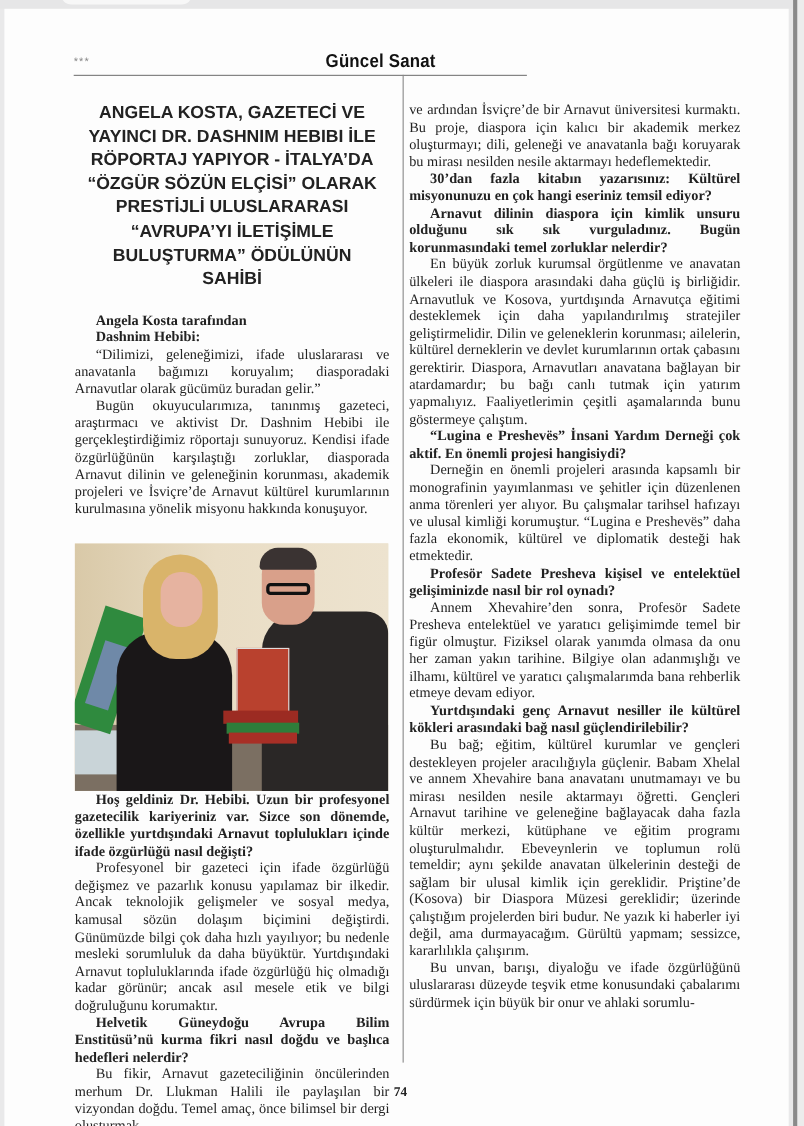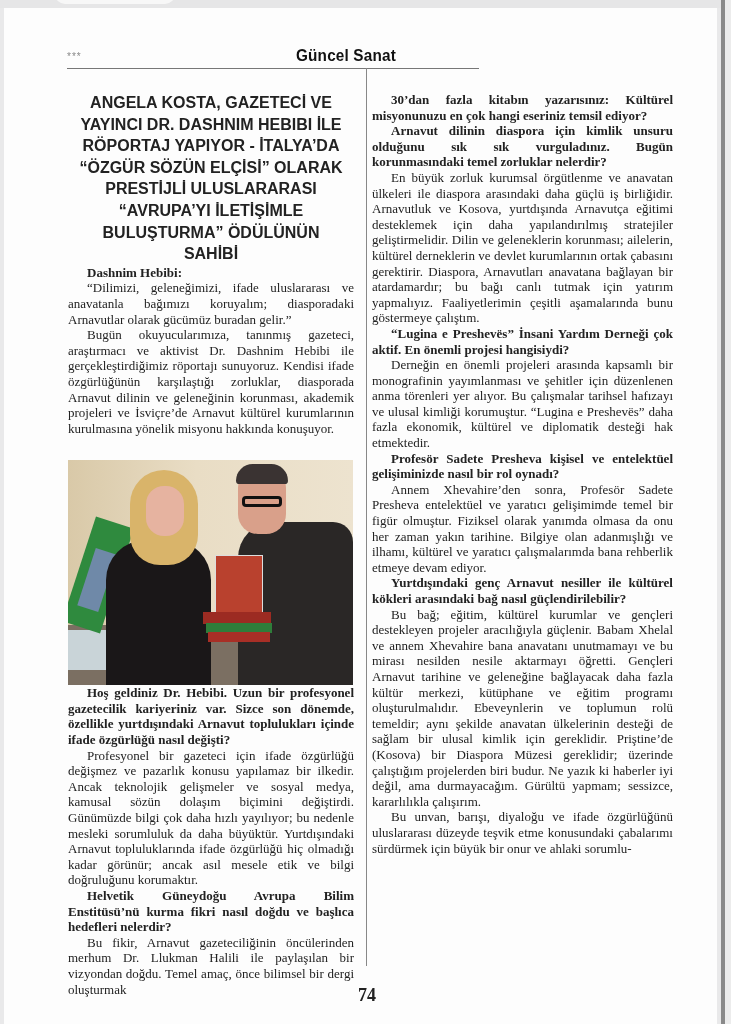--- a/index.html
+++ b/index.html
@@ -77,21 +77,21 @@
   .ph-folder-in { position:absolute; left:18px; top:90px; width:22px; height:60px; background:#6f89a8; transform:rotate(18deg); }
   .ph-man-coat { position:absolute; left:170px; top:62px; width:115px; height:163px; background:#2a2726; border-radius:36px 20px 0 0; }
   .ph-man-face { position:absolute; left:170px; top:8px; width:48px; height:66px; background:#d9a08a; border-radius:20px; }
   .ph-man-hair { position:absolute; left:168px; top:4px; width:52px; height:20px; background:#3a3332; border-radius:20px 20px 4px 4px; }
   .ph-glasses { position:absolute; left:174px; top:36px; width:40px; height:11px; border:3px solid #111; border-radius:4px; box-sizing:border-box; }
   .ph-book { position:absolute; left:147px; top:95px; width:46px; height:62px; background:#b9412e; border:1px solid #ddd; }
   .ph-book2 { position:absolute; left:135px; top:152px; width:68px; height:12px; background:#9c2b22; }
   .ph-book3 { position:absolute; left:138px; top:163px; width:66px; height:10px; background:#2f7d3a; }
   .ph-book4 { position:absolute; left:140px; top:172px; width:62px; height:10px; background:#a82f26; }
   .page-num {
-    position:absolute; left:358px; top:985px; font-weight:bold; font-size:18px; color:#222;
+    position:absolute; left:358px; top:985px; font-weight:bold; font-size:12px; color:#222;
   }
 </style>
 </head>
 <body>
 
 <div class="topbar">
     <div class="pill"></div>
   </div>
 <div class="page"></div>
 <div class="scroll-edge"></div>
@@ -99,20 +99,21 @@
 
 <div class="running-head">
   <span class="stars">***</span>
   <span class="section-title">Güncel Sanat</span>
 </div>
 <div class="head-rule"></div>
 <div class="col-rule" style="left:366px;"></div>
 
 <div class="left-col">
   <h1 class="headline">ANGELA KOSTA, GAZETECİ VE YAYINCI DR. DASHNIM HEBIBI İLE RÖPORTAJ YAPIYOR - İTALYA’DA “ÖZGÜR SÖZÜN ELÇİSİ” OLARAK PRESTİJLİ ULUSLARARASI “AVRUPA’YI İLETİŞİMLE BULUŞTURMA” ÖDÜLÜNÜN SAHİBİ</h1>
+  <div class="byline">Angela Kosta tarafından</div>
   <div class="byline" style="margin-top:0;">Dashnim Hebibi:</div>
   <p>“Dilimizi, geleneğimizi, ifade uluslararası ve anavatanla bağımızı koruyalım; diasporadaki Arnavutlar olarak gücümüz buradan gelir.”</p>
   <p>Bugün okuyucularımıza, tanınmış gazeteci, araştırmacı ve aktivist Dr. Dashnim Hebibi ile gerçekleştirdiğimiz röportajı sunuyoruz. Kendisi ifade özgürlüğünün karşılaştığı zorluklar, diasporada Arnavut dilinin ve geleneğinin korunması, akademik projeleri ve İsviçre’de Arnavut kültürel kurumlarının kurulmasına yönelik misyonu hakkında konuşuyor.</p>
 
   <div class="photo">
     <div class="ph-wall"></div>
     <div class="ph-floor"></div>
     <div class="ph-table"></div>
     <div class="ph-folder"></div>
     <div class="ph-folder-in"></div>
@@ -129,20 +130,21 @@
     <div class="ph-book4"></div>
   </div>
 
   <p class="q" style="">Hoş geldiniz Dr. Hebibi. Uzun bir profesyonel gazetecilik kariyeriniz var. Sizce son dönemde, özellikle yurtdışındaki Arnavut toplulukları içinde ifade özgürlüğü nasıl değişti?</p>
   <p>Profesyonel bir gazeteci için ifade özgürlüğü değişmez ve pazarlık konusu yapılamaz bir ilkedir. Ancak teknolojik gelişmeler ve sosyal medya, kamusal sözün dolaşım biçimini değiştirdi. Günümüzde bilgi çok daha hızlı yayılıyor; bu nedenle mesleki sorumluluk da daha büyüktür. Yurtdışındaki Arnavut topluluklarında ifade özgürlüğü hiç olmadığı kadar görünür; ancak asıl mesele etik ve bilgi doğruluğunu korumaktır.</p>
   <p class="q">Helvetik Güneydoğu Avrupa Bilim Enstitüsü’nü kurma fikri nasıl doğdu ve başlıca hedefleri nelerdir?</p>
   <p>Bu fikir, Arnavut gazeteciliğinin öncülerinden merhum Dr. Llukman Halili ile paylaşılan bir vizyondan doğdu. Temel amaç, önce bilimsel bir dergi oluşturmak</p>
 </div>
 
 <div class="right-col">
+  <p class="noindent">ve ardından İsviçre’de bir Arnavut üniversitesi kurmaktı. Bu proje, diaspora için kalıcı bir akademik merkez oluşturmayı; dili, geleneği ve anavatanla bağı koruyarak bu mirası nesilden nesile aktarmayı hedeflemektedir.</p>
   <p class="q">30’dan fazla kitabın yazarısınız: Kültürel misyonunuzu en çok hangi eseriniz temsil ediyor?</p>
   <p class="q">Arnavut dilinin diaspora için kimlik unsuru olduğunu sık sık vurguladınız. Bugün korunmasındaki temel zorluklar nelerdir?</p>
   <p>En büyük zorluk kurumsal örgütlenme ve anavatan ülkeleri ile diaspora arasındaki daha güçlü iş birliğidir. Arnavutluk ve Kosova, yurtdışında Arnavutça eğitimi desteklemek için daha yapılandırılmış stratejiler geliştirmelidir. Dilin ve geleneklerin korunması; ailelerin, kültürel derneklerin ve devlet kurumlarının ortak çabasını gerektirir. Diaspora, Arnavutları anavatana bağlayan bir atardamardır; bu bağı canlı tutmak için yatırım yapmalıyız. Faaliyetlerimin çeşitli aşamalarında bunu göstermeye çalıştım.</p>
   <p class="q">“Lugina e Preshevës” İnsani Yardım Derneği çok aktif. En önemli projesi hangisiydi?</p>
   <p>Derneğin en önemli projeleri arasında kapsamlı bir monografinin yayımlanması ve şehitler için düzenlenen anma törenleri yer alıyor. Bu çalışmalar tarihsel hafızayı ve ulusal kimliği korumuştur. “Lugina e Preshevës” daha fazla ekonomik, kültürel ve diplomatik desteği hak etmektedir.</p>
   <p class="q">Profesör Sadete Presheva kişisel ve entelektüel gelişiminizde nasıl bir rol oynadı?</p>
   <p>Annem Xhevahire’den sonra, Profesör Sadete Presheva entelektüel ve yaratıcı gelişimimde temel bir figür olmuştur. Fiziksel olarak yanımda olmasa da onu her zaman yakın tarihine. Bilgiye olan adanmışlığı ve ilhamı, kültürel ve yaratıcı çalışmalarımda bana rehberlik etmeye devam ediyor.</p>
   <p class="q">Yurtdışındaki genç Arnavut nesiller ile kültürel kökleri arasındaki bağ nasıl güçlendirilebilir?</p>
   <p>Bu bağ; eğitim, kültürel kurumlar ve gençleri destekleyen projeler aracılığıyla güçlenir. Babam Xhelal ve annem Xhevahire bana anavatanı unutmamayı ve bu mirası nesilden nesile aktarmayı öğretti. Gençleri Arnavut tarihine ve geleneğine bağlayacak daha fazla kültür merkezi, kütüphane ve eğitim programı oluşturulmalıdır. Ebeveynlerin ve toplumun rolü temeldir; aynı şekilde anavatan ülkelerinin desteği de sağlam bir ulusal kimlik için gereklidir. Priştine’de (Kosova) bir Diaspora Müzesi gereklidir; üzerinde çalıştığım projelerden biri budur. Ne yazık ki haberler iyi değil, ama durmayacağım. Gürültü yapmam; sessizce, kararlılıkla çalışırım.</p>
   <p>Bu unvan, barışı, diyaloğu ve ifade özgürlüğünü uluslararası düzeyde teşvik etme konusundaki çabalarımı sürdürmek için büyük bir onur ve ahlaki sorumlu-</p>

